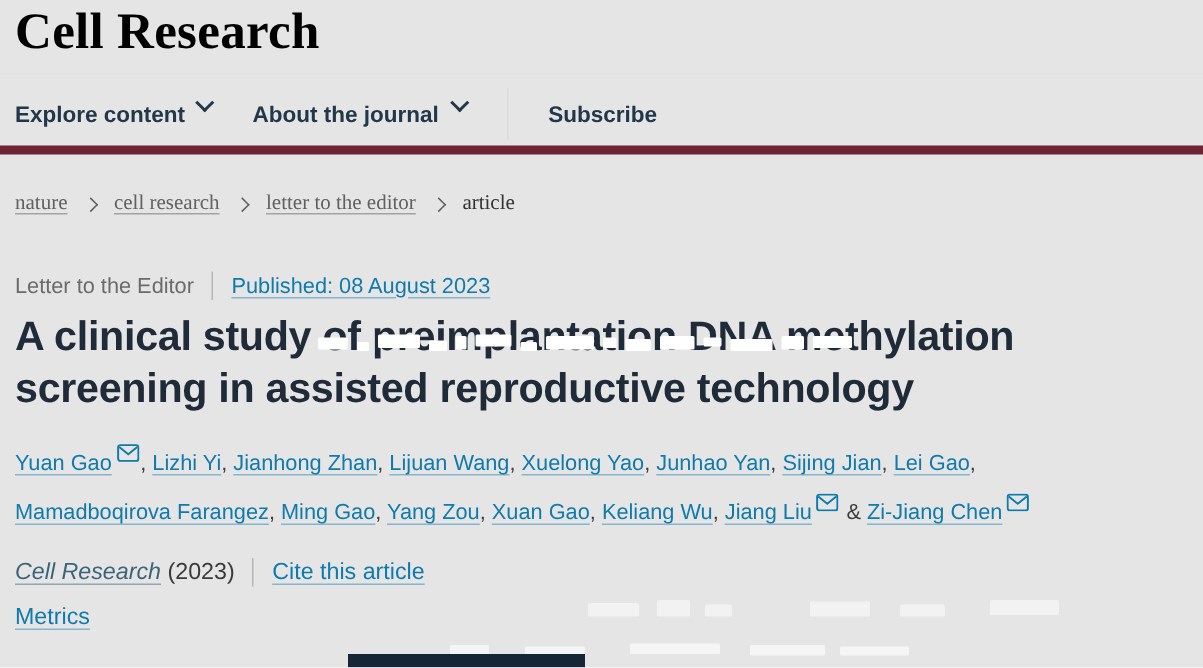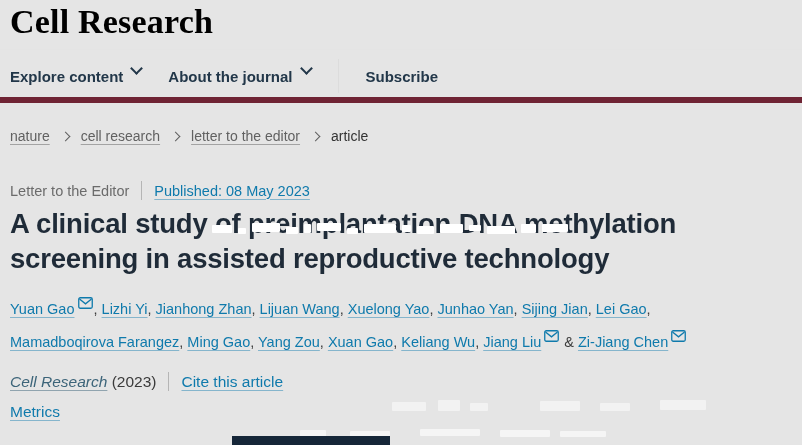--- a/index.html
+++ b/index.html
@@ -19,21 +19,21 @@
         border-bottom:2px solid currentColor;}
   .chev-down{transform:rotate(45deg);margin:-4px 0 0 9px;color:#223749;}
   .chev-right{transform:rotate(-45deg);width:6px;height:6px;border-width:1.5px;color:#5f5f5f;margin:0 2px;}
   .nav-sep{width:1px;height:34px;background:#dcdcdc;margin-right:27px;}
   .subscribe{font-size:15px;font-weight:700;color:#223749;cursor:pointer;white-space:nowrap;}
 
   .maroon{position:absolute;left:0;top:97px;width:802px;height:6px;background:#6f2434;}
 
   
   .breadcrumb{position:absolute;left:10px;top:128px;display:flex;align-items:center;gap:10px;
-              font-size:14px;color:#616161;}
+              font-size:14px;color:#616161;font-family:Liberation Serif, serif;}
   .crumb-link{text-decoration:underline;text-decoration-color:#a3a3a3;text-underline-offset:3px;cursor:pointer;}
   .crumb-current{color:#333;}
 
   
   .meta-row{position:absolute;left:10px;top:181px;display:flex;align-items:center;gap:12px;font-size:14.5px;}
   .type-label{color:#6b6b6b;}
   .vsep{width:1px;height:19px;background:#b5b5b5;}
   .blue-link{color:#0f7aac;text-decoration:underline;text-decoration-color:rgba(15,122,172,.45);
              text-underline-offset:3px;cursor:pointer;}
 
@@ -95,21 +95,21 @@
       <span class="crumb-link">cell research</span>
       <span class="chev chev-right"></span>
       <span class="crumb-link">letter to the editor</span>
       <span class="chev chev-right"></span>
       <span class="crumb-current">article</span>
     </div>
 
   <div class="meta-row">
     <span class="type-label">Letter to the Editor</span>
     <span class="vsep"></span>
-    <span class="blue-link">Published: 08 May 2023</span>
+    <span class="blue-link">Published: 08 August 2023</span>
   </div>
 
   <h1 class="title"><span>A clinical study of preimplantation DNA methylation</span><br><span>screening in assisted reproductive technology</span></h1>
 
   <div class="glitch">
     <span style="width:20px;height:8px;margin-bottom:2px"></span>
     <span style="width:8px;height:6px;margin-bottom:1px"></span>
     <span style="width:28px;height:9px;margin-bottom:3px"></span>
     <span style="width:12px;height:7px;margin-bottom:1px"></span>
     <span style="width:7px;height:9px;margin-bottom:2px"></span>

